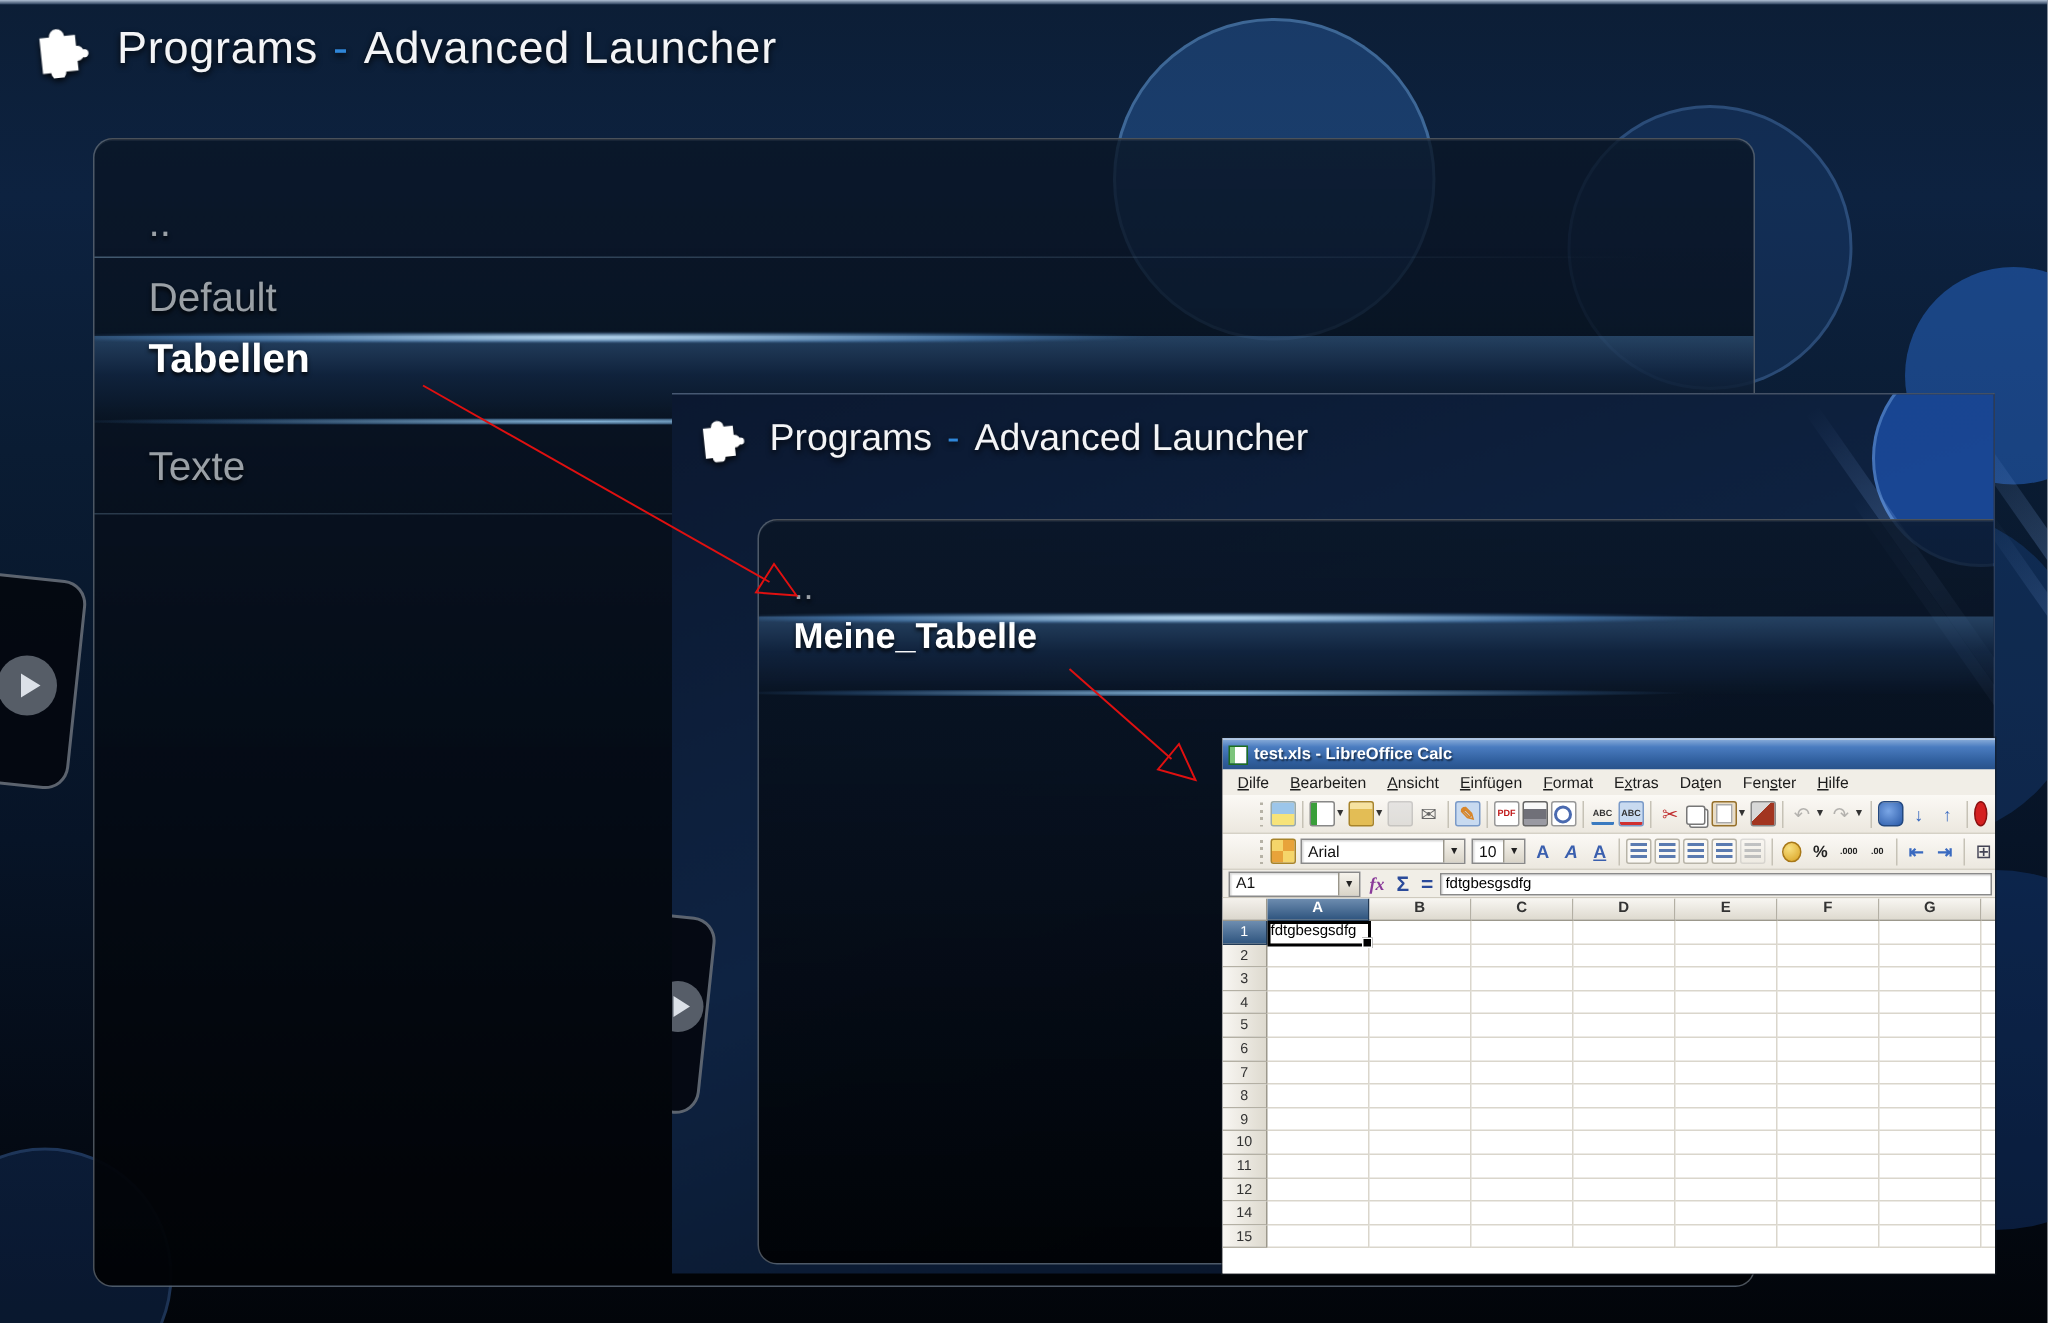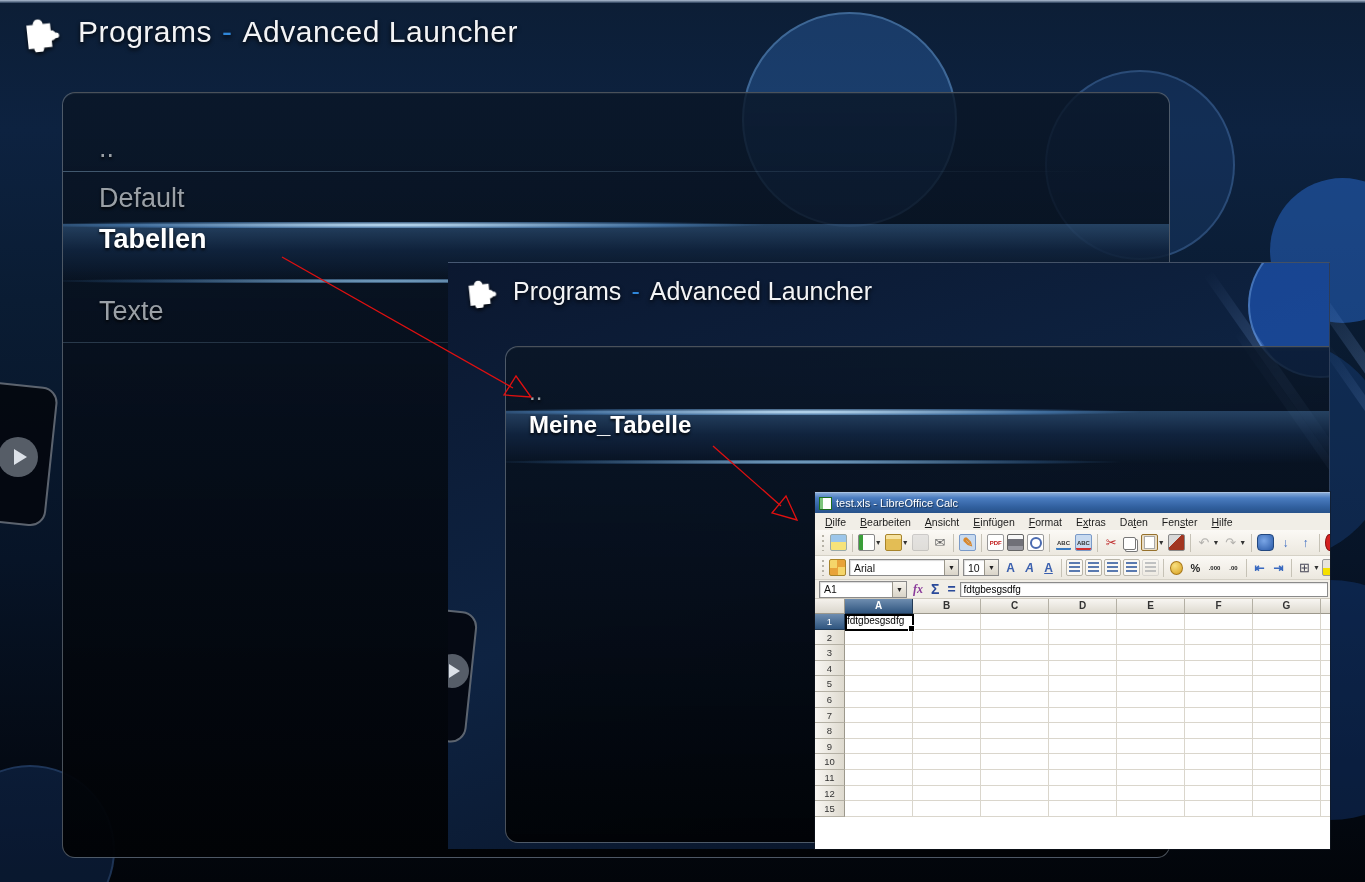--- a/index.html
+++ b/index.html
@@ -68,26 +68,26 @@
   .inner-panel{left:57px;top:83px;width:1000px;height:497px;}
   .inner-panel .litem{font-size:24px;padding-left:23px;}
   
   .calc{position:absolute;left:815px;top:492px;width:515px;height:357px;z-index:6;overflow:hidden;
     background:#f1eee7;box-shadow:0 0 0 1px rgba(20,25,35,.55);font-family:"Liberation Sans",sans-serif;}
   .titlebar{height:21px;display:flex;align-items:center;padding-left:4px;
     background:linear-gradient(180deg,#86aad8 0,#4a7cc0 25%,#31609f 70%,#28528a 100%);
     border-top:1px solid #a9c2e2;}
   .tb-ico{width:13px;height:13px;flex:none;border:1px solid #1e6e1e;
     background:linear-gradient(90deg,#7cc47c 3px,#fff 3px);margin-right:4px;}
-  .tb-text{color:#fff;font-weight:normal;font-size:11px;text-shadow:1px 1px 1px rgba(0,0,0,.5);white-space:nowrap;}
+  .tb-text{color:#fff;font-weight:bold;font-size:11px;text-shadow:1px 1px 1px rgba(0,0,0,.5);white-space:nowrap;}
   .menubar{height:17px;display:flex;align-items:center;background:#f1eee7;padding-left:3px;}
   .menu-item{font-size:10.5px;color:#1c1c1c;padding:1px 7px;white-space:nowrap;}
   .menu-item u{text-decoration:underline;}
   .toolbar{display:flex;align-items:center;background:linear-gradient(180deg,#fbf9f5,#ecE8df);
-    border-bottom:1px solid #d5d1c6;padding-left:2px;justify-content:space-between;}
+    border-bottom:1px solid #d5d1c6;padding-left:20px;}
   .tstd{height:26px;}
   .tfmt{height:24px;}
   .grip{width:5px;height:16px;flex:none;margin:0 3px;
     background:repeating-linear-gradient(180deg,#b6b2a6 0 2px,transparent 2px 5px);
     background-size:2px 100%;background-repeat:no-repeat;background-position:center;}
   .tbsep{width:1px;height:18px;background:#c6c2b6;margin:0 3px;flex:none;}
   .tbg{display:flex;align-items:center;flex:none;}
   .tbi{width:17px;height:17px;flex:none;margin:0 1px;display:flex;align-items:center;justify-content:center;
     font-size:11px;border:1px solid transparent;border-radius:2px;overflow:hidden;}
   .tbi.pressed{background:#c8daf0;border-color:#7a9ac8;}
@@ -556,20 +556,31 @@
         <div class="cell"></div>
         <div class="cell"></div>
         <div class="cell"></div>
         <div class="cell"></div>
         <div class="cell"></div>
         <div class="cell"></div>
         <div class="cell"></div>
         <div class="cell"></div>
       </div>
       <div class="srow">
+        <div class="rowh">14</div>
+        <div class="cell"></div>
+        <div class="cell"></div>
+        <div class="cell"></div>
+        <div class="cell"></div>
+        <div class="cell"></div>
+        <div class="cell"></div>
+        <div class="cell"></div>
+        <div class="cell"></div>
+      </div>
+      <div class="srow">
         <div class="rowh">15</div>
         <div class="cell"></div>
         <div class="cell"></div>
         <div class="cell"></div>
         <div class="cell"></div>
         <div class="cell"></div>
         <div class="cell"></div>
         <div class="cell"></div>
         <div class="cell"></div>
       </div>

